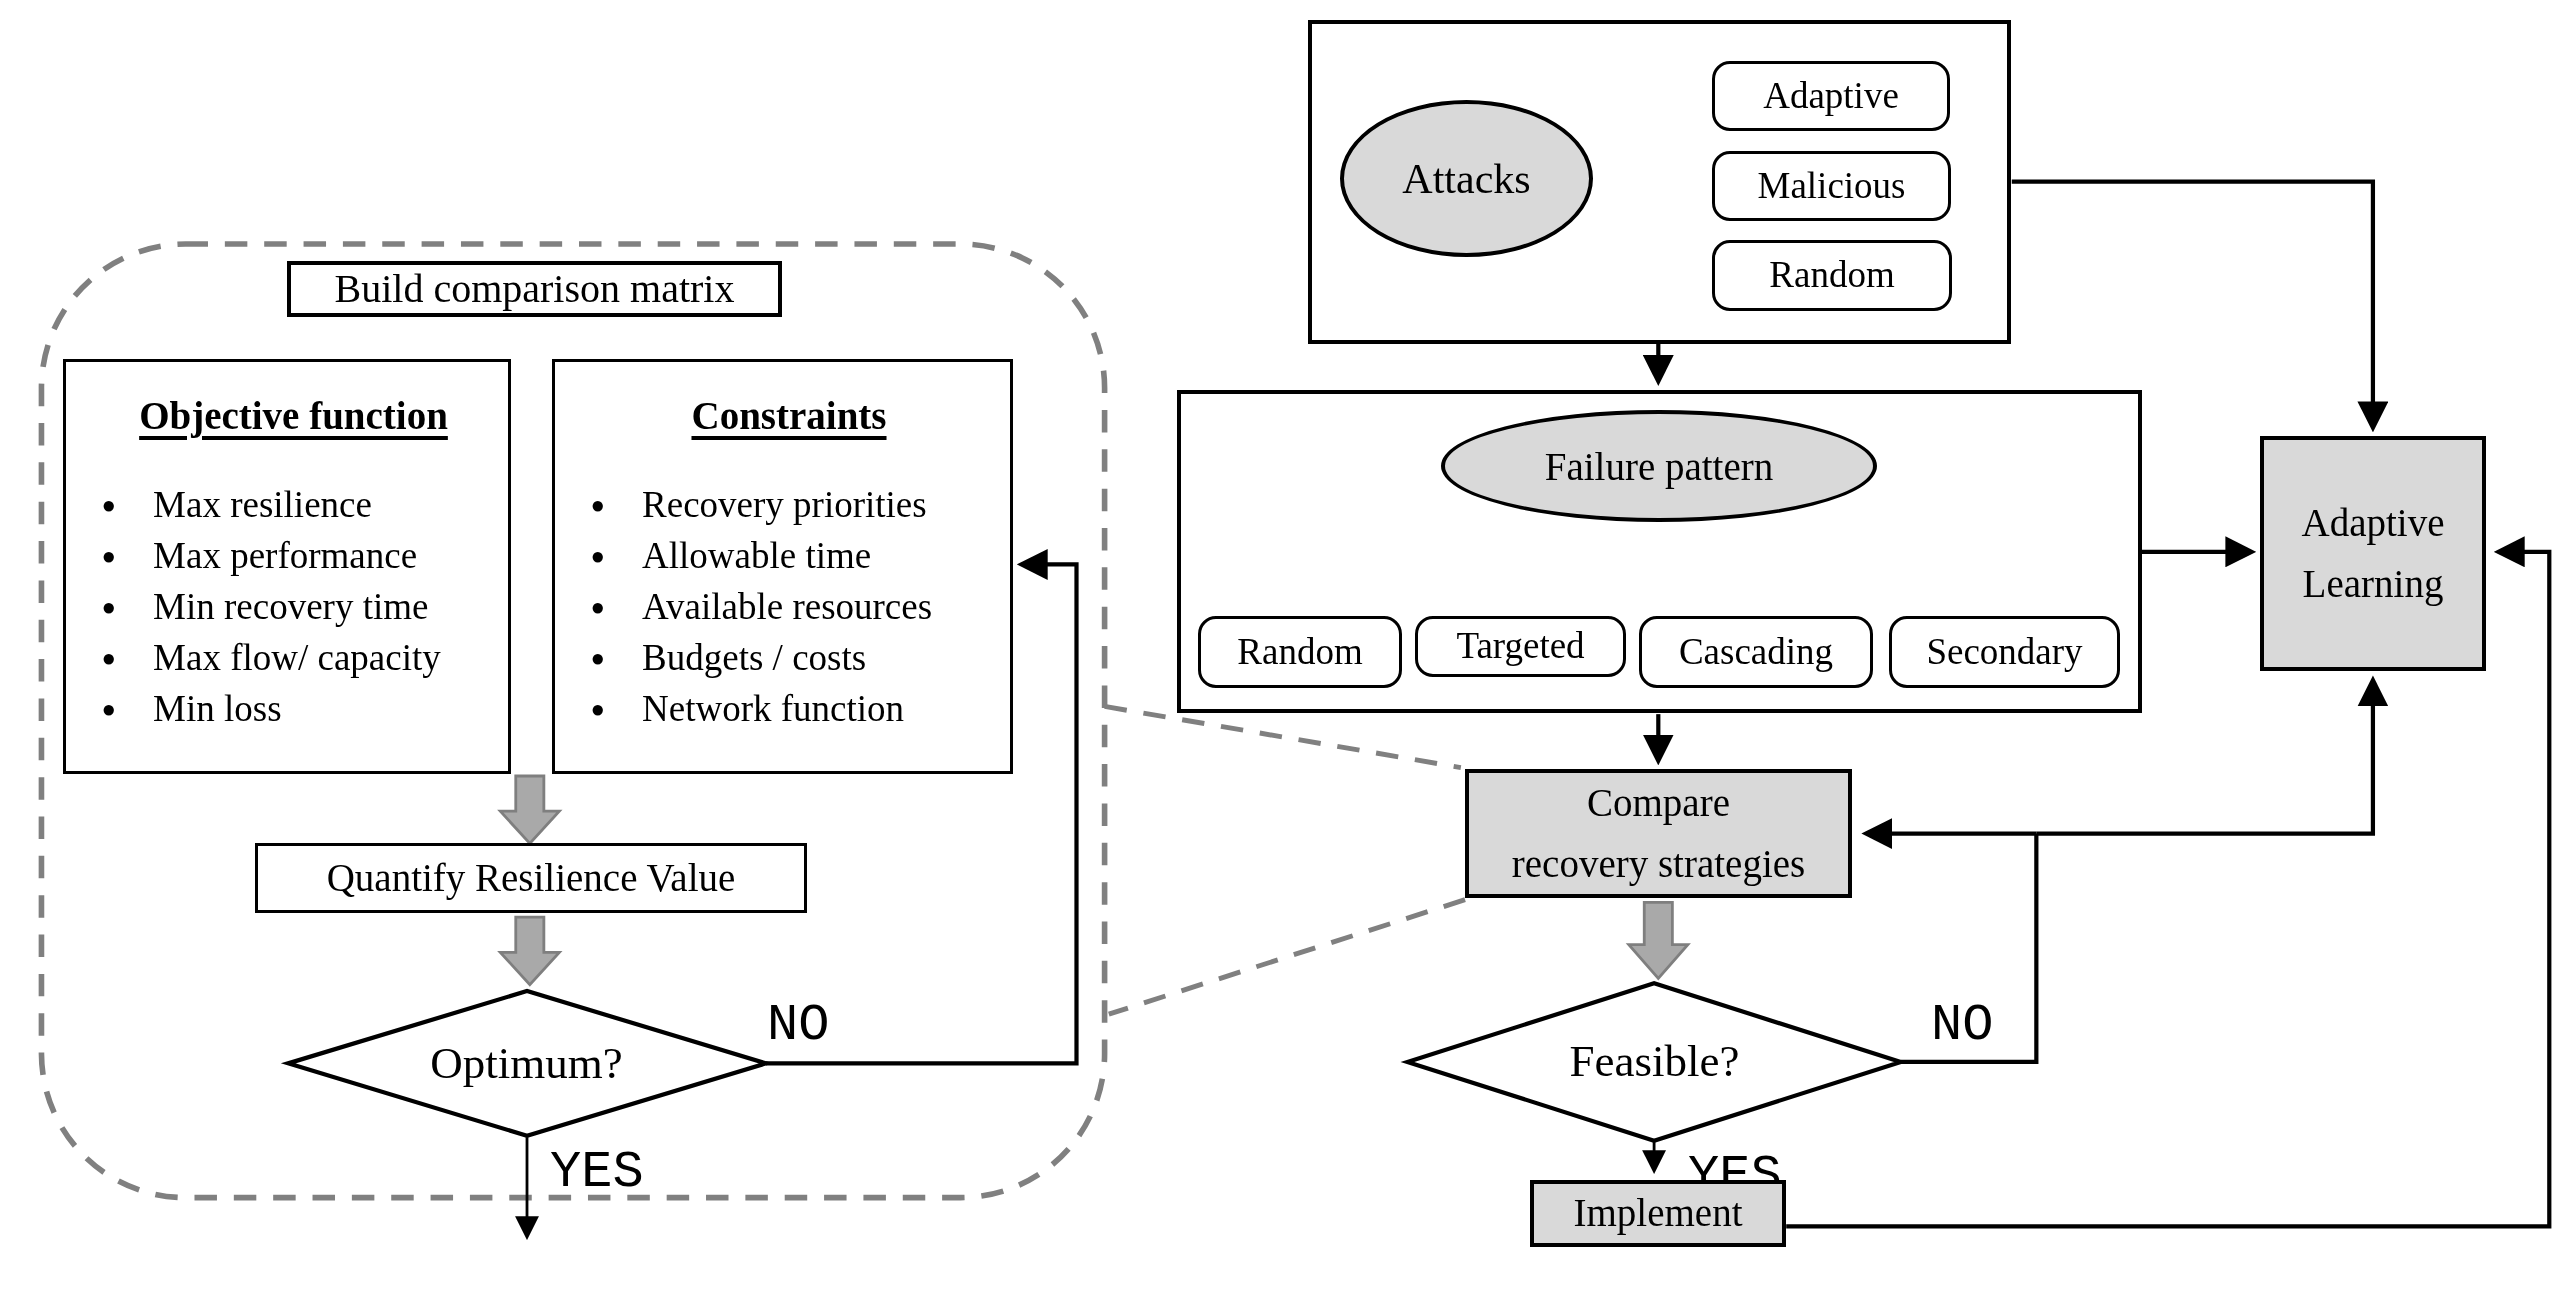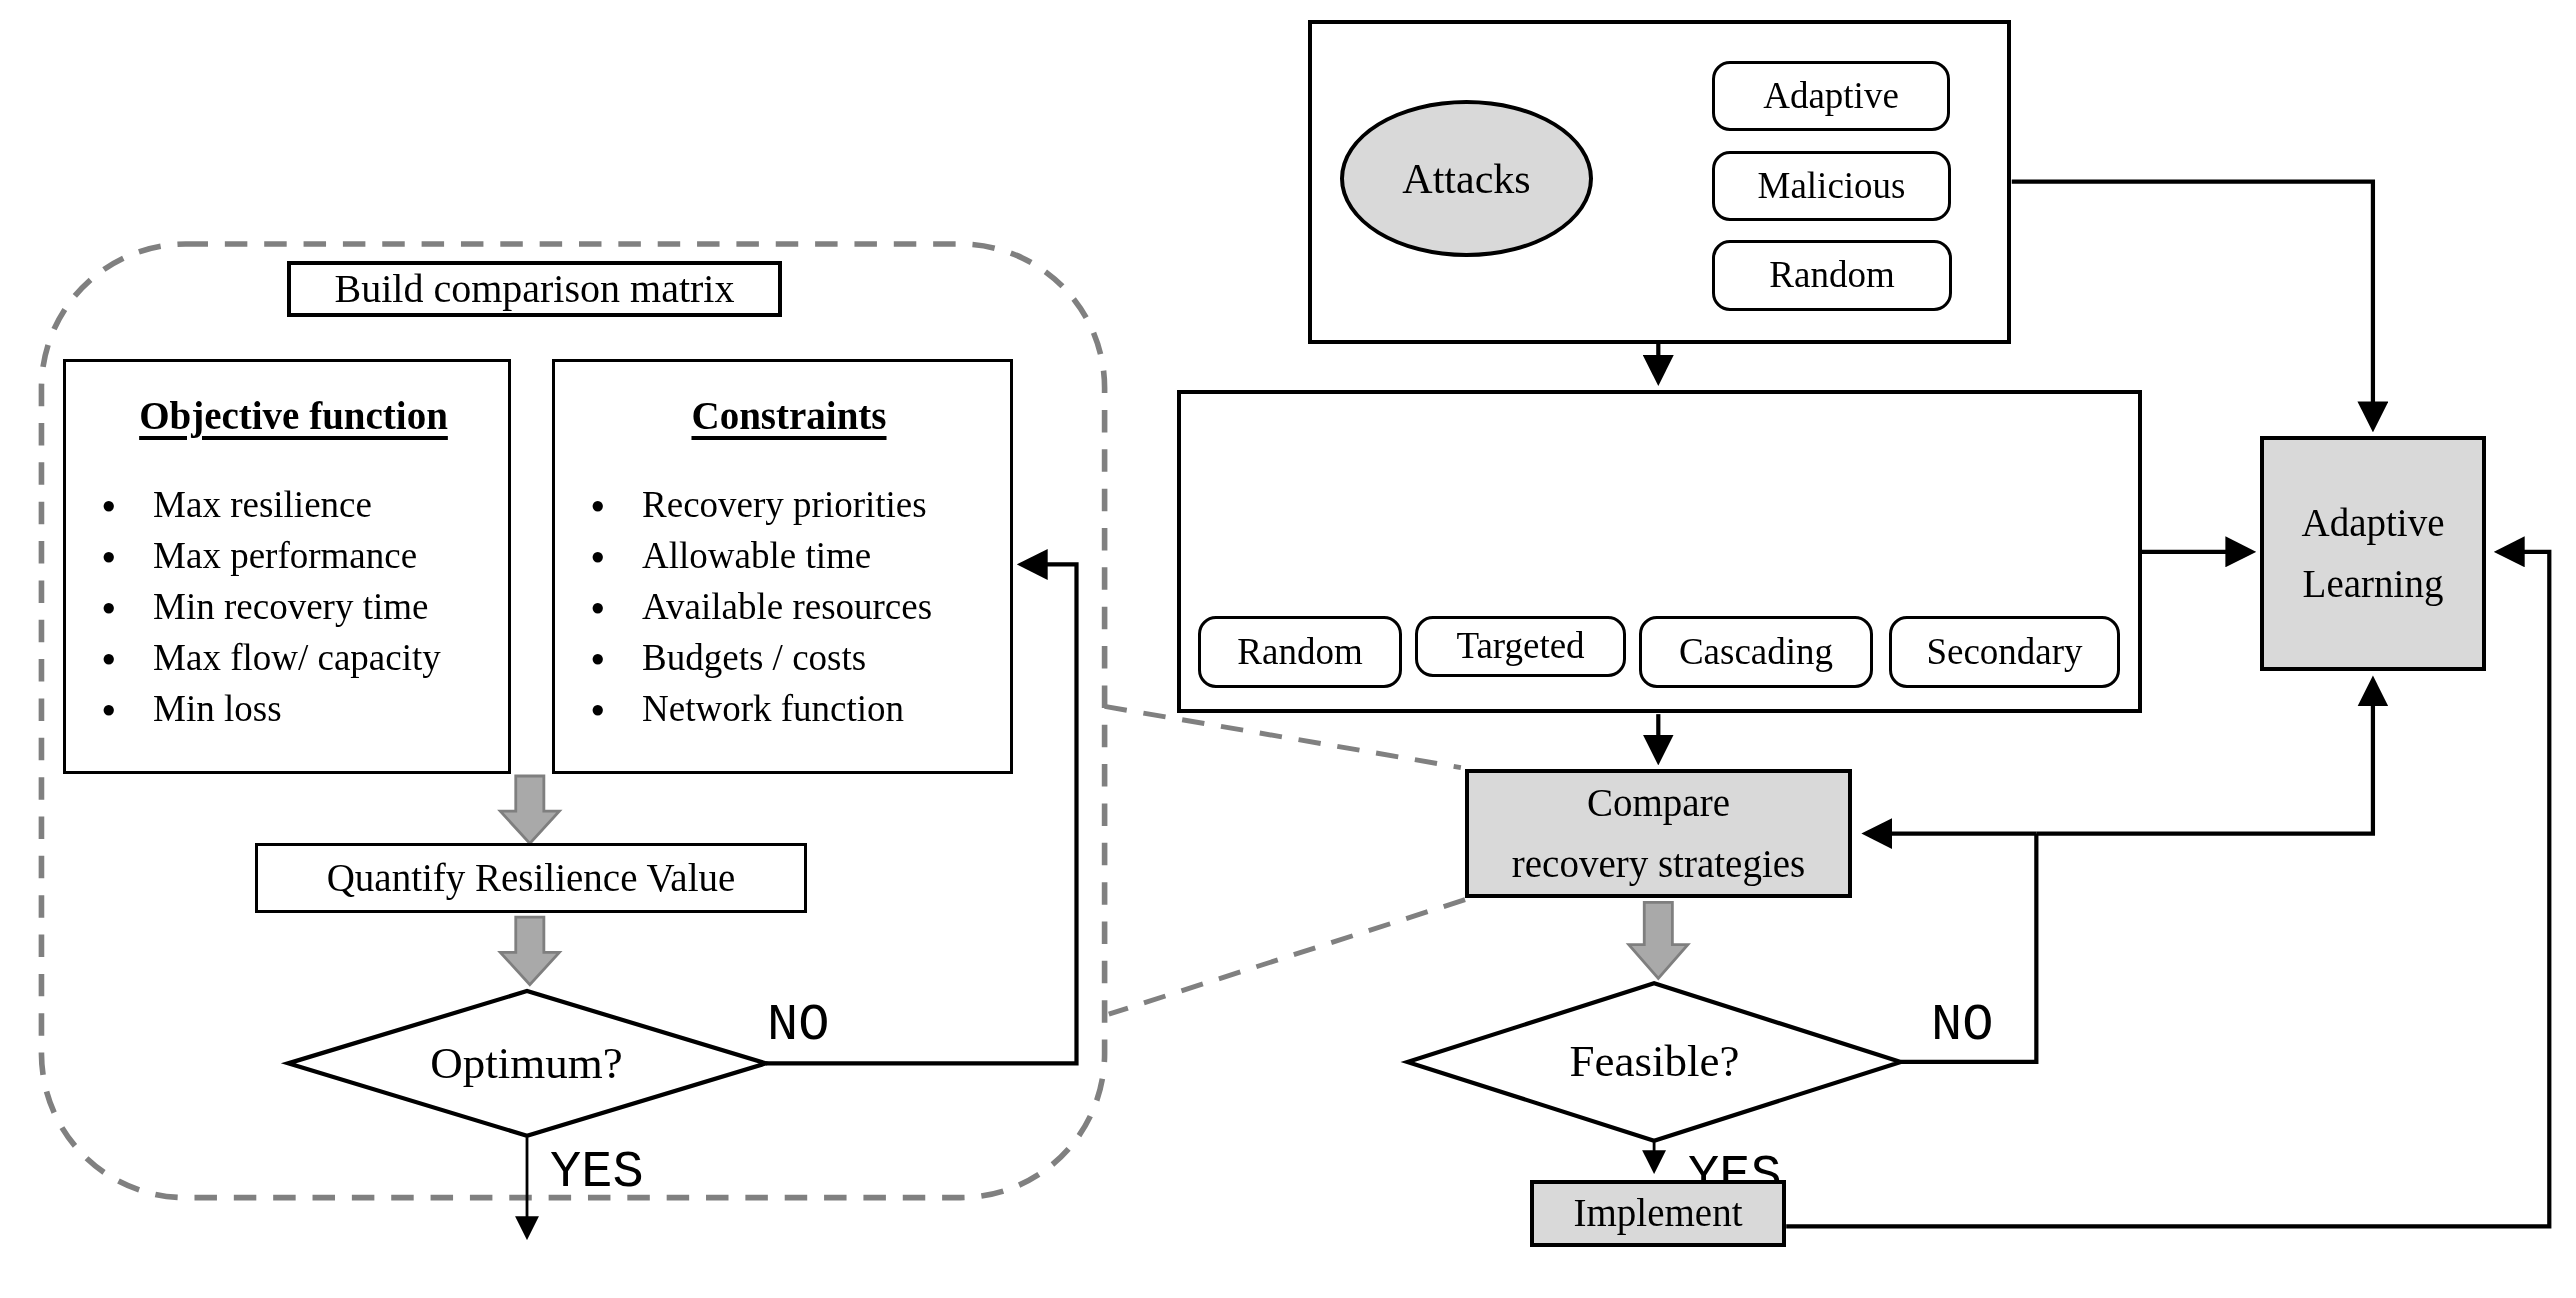--- a/index.html
+++ b/index.html
@@ -170,20 +170,23 @@
   </div>
   <div class="box rounded" style="left:1712px; top:151px; width:239px; height:70px; font-size:37px;">
     <span>Malicious</span>
   </div>
   <div class="box rounded" style="left:1712px; top:240px; width:240px; height:71px; font-size:37px;">
     <span>Random</span>
   </div>
 
   <div class="box container" style="left:1177px; top:390px; width:965px; height:323px;"></div>
 
+  <div class="ellipse abs" style="left:1441px; top:410px; width:436px; height:112px; display:flex; align-items:center; justify-content:center; font-size:39px;">
+    <span>Failure pattern</span>
+  </div>
 
   <div class="box rounded" style="left:1198px; top:616px; width:204px; height:72px; font-size:37px;">
     <span>Random</span>
   </div>
   <div class="box rounded" style="left:1415px; top:616px; width:211px; height:61px; font-size:37px;">
     <span>Targeted</span>
   </div>
   <div class="box rounded" style="left:1639px; top:616px; width:234px; height:72px; font-size:37px;">
     <span>Cascading</span>
   </div>

